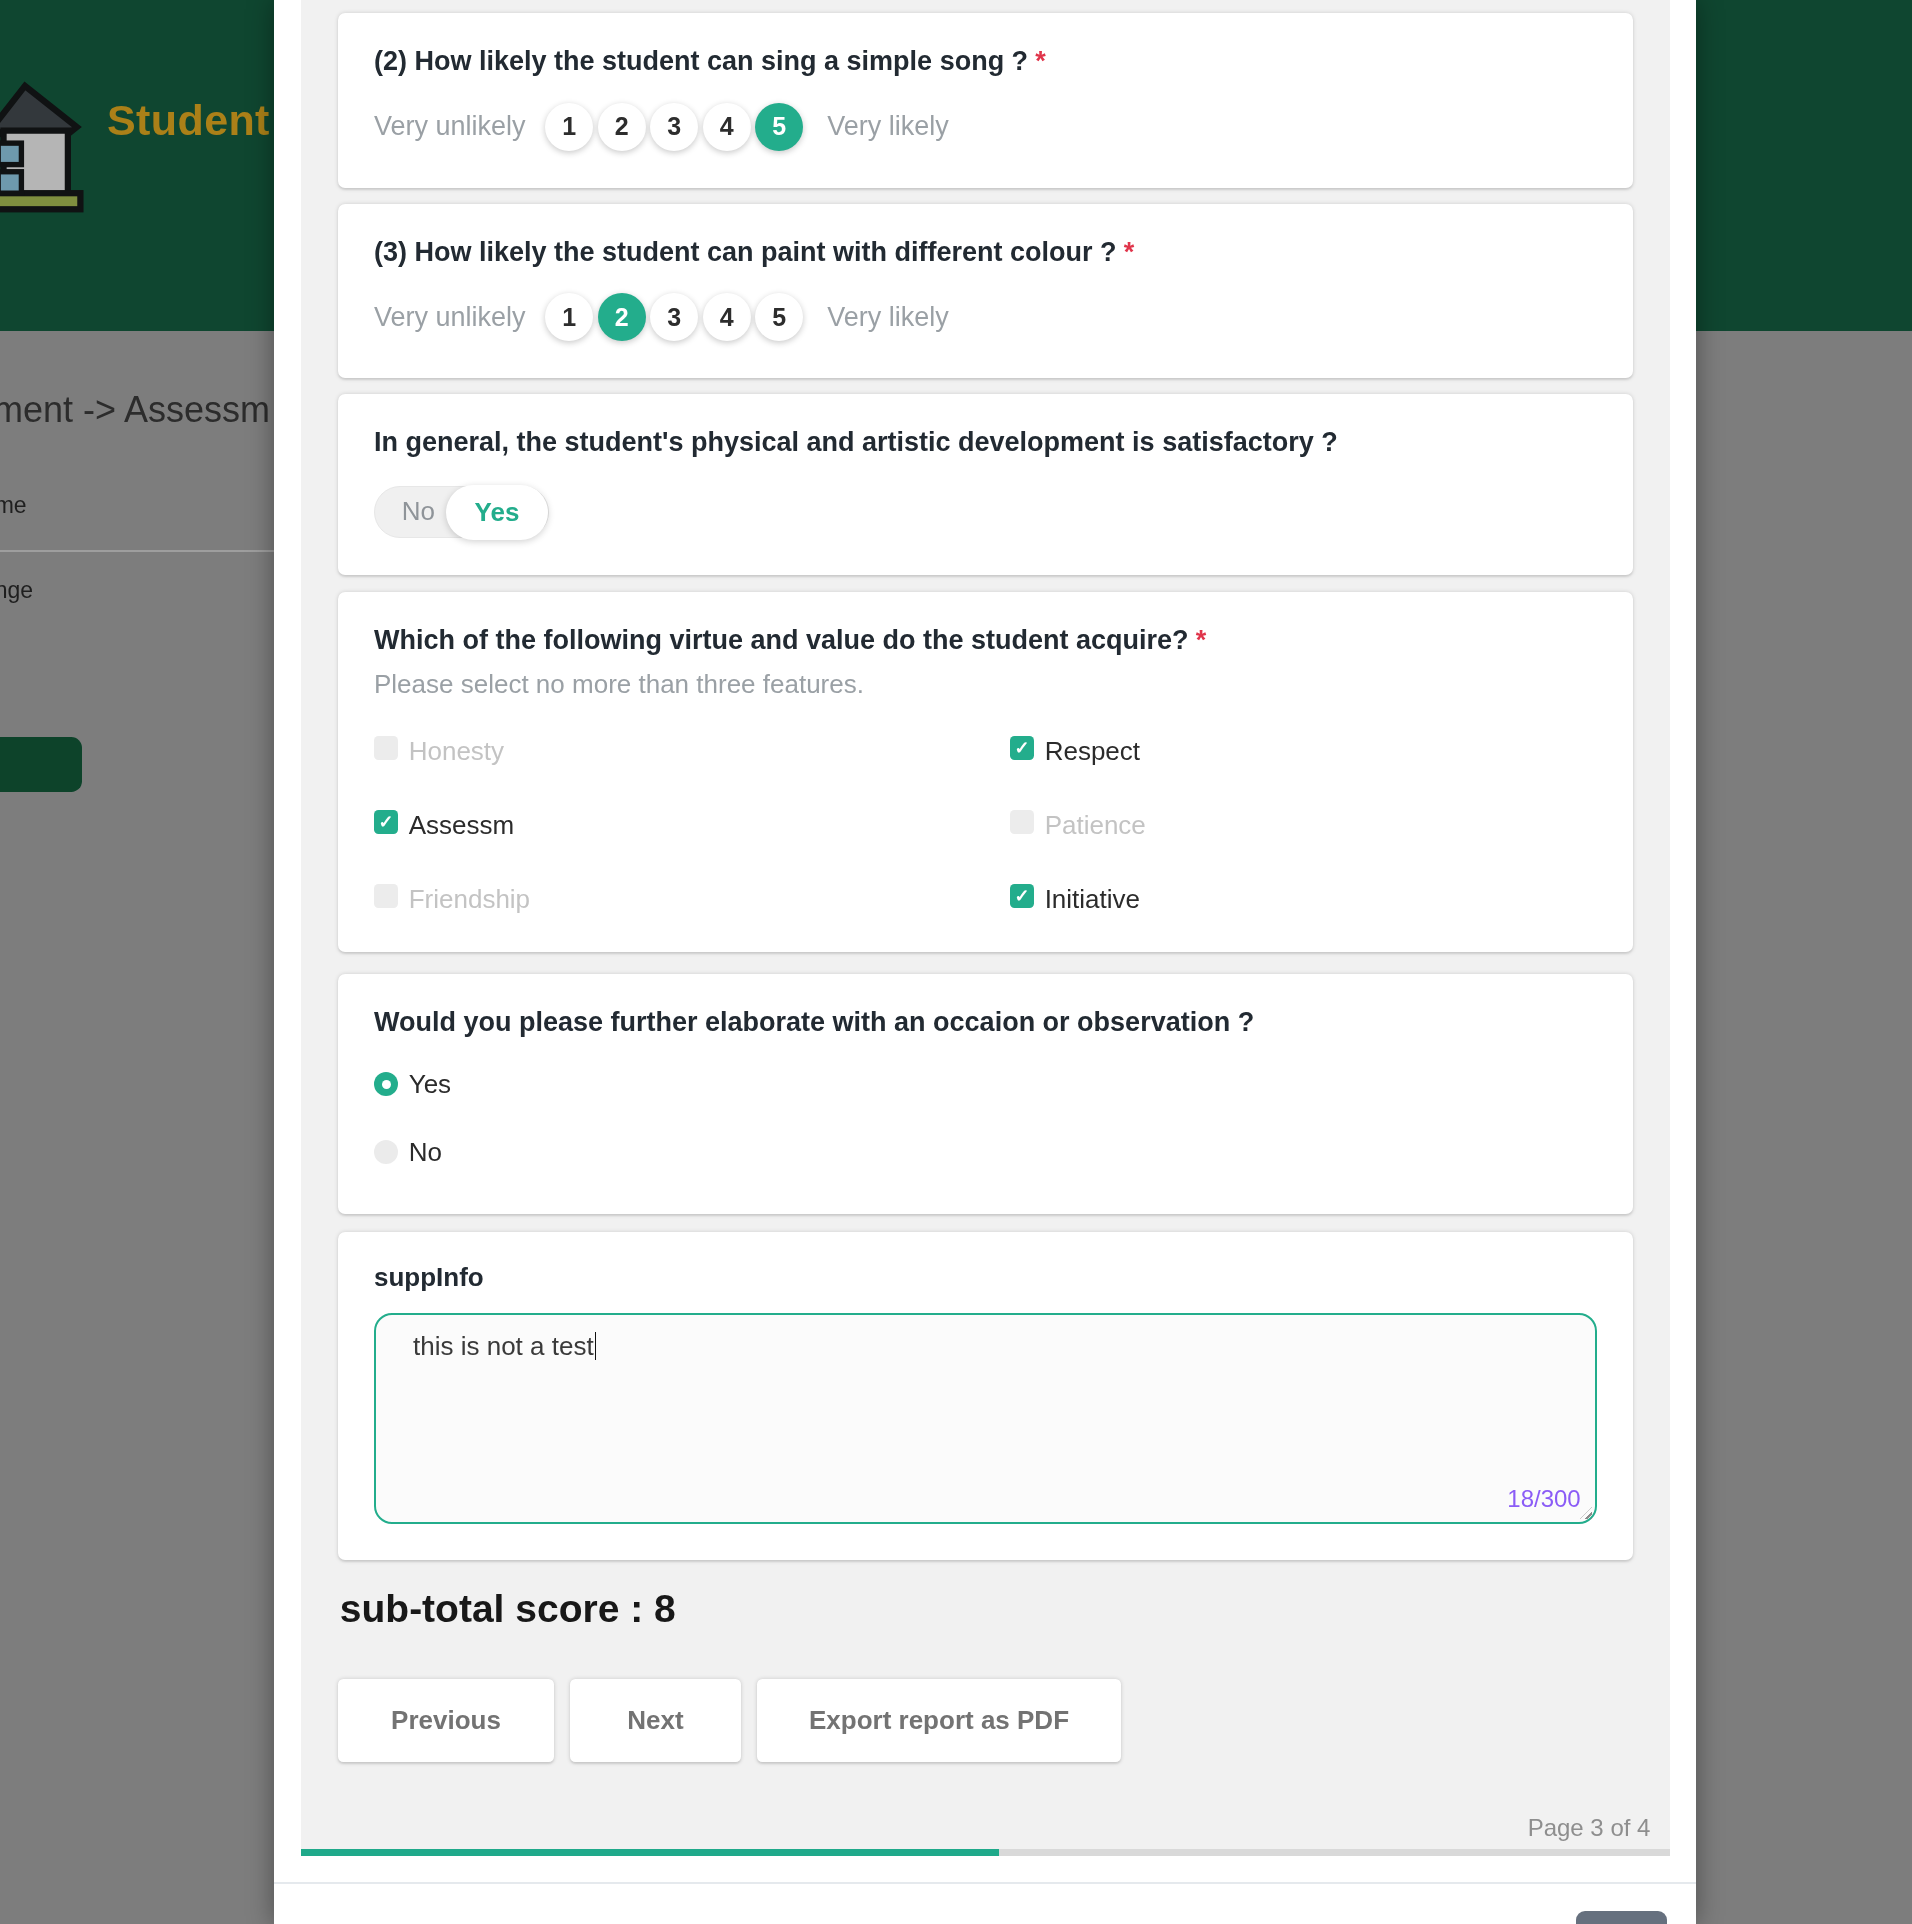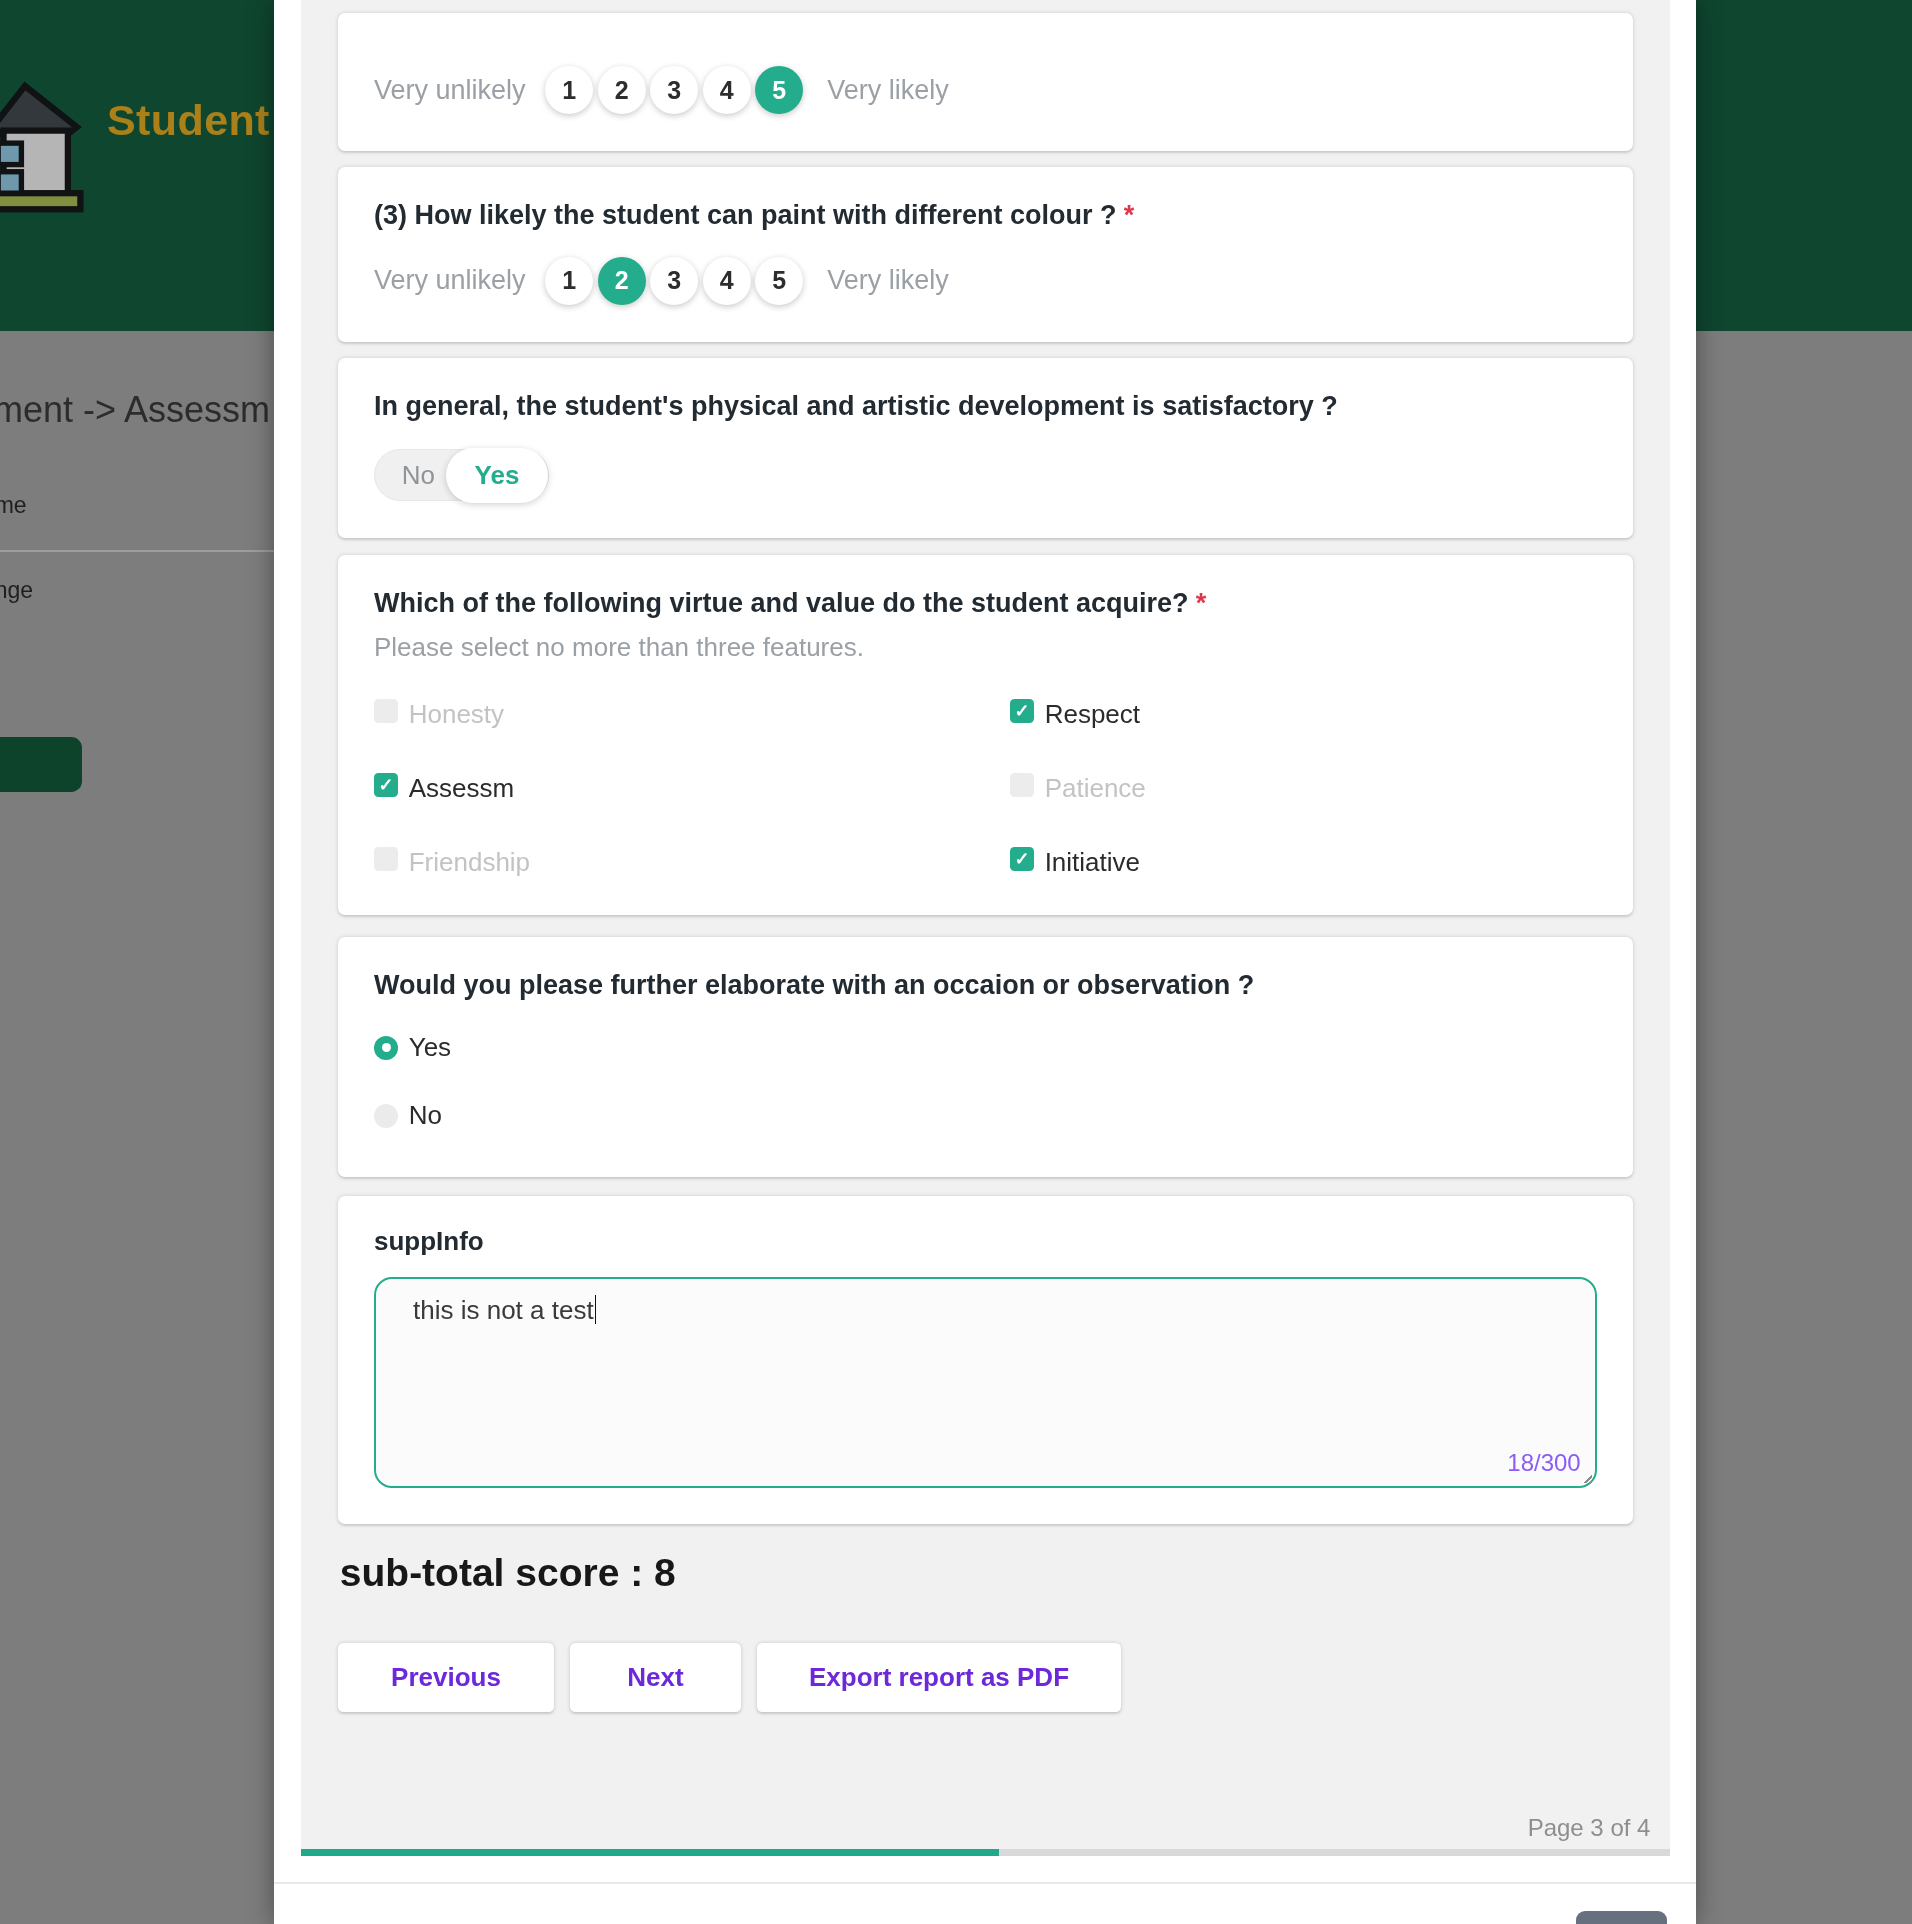--- a/index.html
+++ b/index.html
@@ -83,22 +83,22 @@
   .caret { display:inline-block; width:1.8px; height:28.5px; background:#111; vertical-align:-5.3px; margin-left:0.9px; }
   .supp-counter { position:absolute; right:14.3px; bottom:9px; font-size:24px; color:#8b5cf6; }
   .resize-handle { position:absolute; right:2.7px; bottom:2.7px; width:12.5px; height:12.5px;
                    background:repeating-linear-gradient(135deg, transparent 0 2.7px, #8b8b8b 2.7px 4.5px); cursor:nwse-resize;
                    clip-path:polygon(100% 0, 100% 100%, 0 100%); }
 
   
   .subtotal { margin-top:27px; padding:0 1.8px; font-size:39px; font-weight:700; color:#181818; }
   .total { margin-top:37px; padding:0 1.8px; font-size:39px; font-weight:700; color:#181818; }
   .actions { margin-top:48px; display:flex; gap:16px; }
-  .btn { height:69px; background:#ffffff; border:none; border-radius:5.3px; box-shadow:0 0.9px 4.5px rgba(0,0,0,.16), 0 1.8px 1.8px rgba(0,0,0,.07);
-         font-family:"Liberation Sans", sans-serif; font-size:26px; font-weight:700; color:#6d28d9; cursor:pointer; }
+  .btn { height:83px; background:#ffffff; border:none; border-radius:5.3px; box-shadow:0 0.9px 4.5px rgba(0,0,0,.16), 0 1.8px 1.8px rgba(0,0,0,.07);
+         font-family:"Liberation Sans", sans-serif; font-size:26px; font-weight:700; color:#737373; cursor:pointer; }
   .btn.prev { width:216px; }
   .btn.next { width:171px; }
   .btn.export { width:364px; }
 
   .page-indicator { position:absolute; right:19.6px; bottom:7.1px; font-size:24px; color:#8e8e8e; }
 
   
   .progress-track { margin:0 27px; width:1369px; height:7.1px; background:#d9d9d9; }
   .progress-fill { height:7.1px; background:#1fa98a; width:51%; }
   .modal-footer { flex:1; background:#ffffff; position:relative; }
@@ -126,20 +126,21 @@
   <div class="bg-label1">me</div>
   <div class="bg-divider"></div>
   <div class="bg-label2">nge</div>
   <div class="bg-button"></div>
 
   <div class="modal">
     <div class="modal-scroll">
       <div class="cards">
 
         <div class="card c1">
+          <div class="q-title"><span>(2) How likely the student can sing a simple song ?</span><span class="req">*</span></div>
           <div class="rate-row">
             <span class="rate-hint left">Very unlikely</span>
             <span class="rate-circle">1</span>
             <span class="rate-circle">2</span>
             <span class="rate-circle">3</span>
             <span class="rate-circle">4</span>
             <span class="rate-circle sel">5</span>
             <span class="rate-hint right">Very likely</span>
           </div>
         </div>

